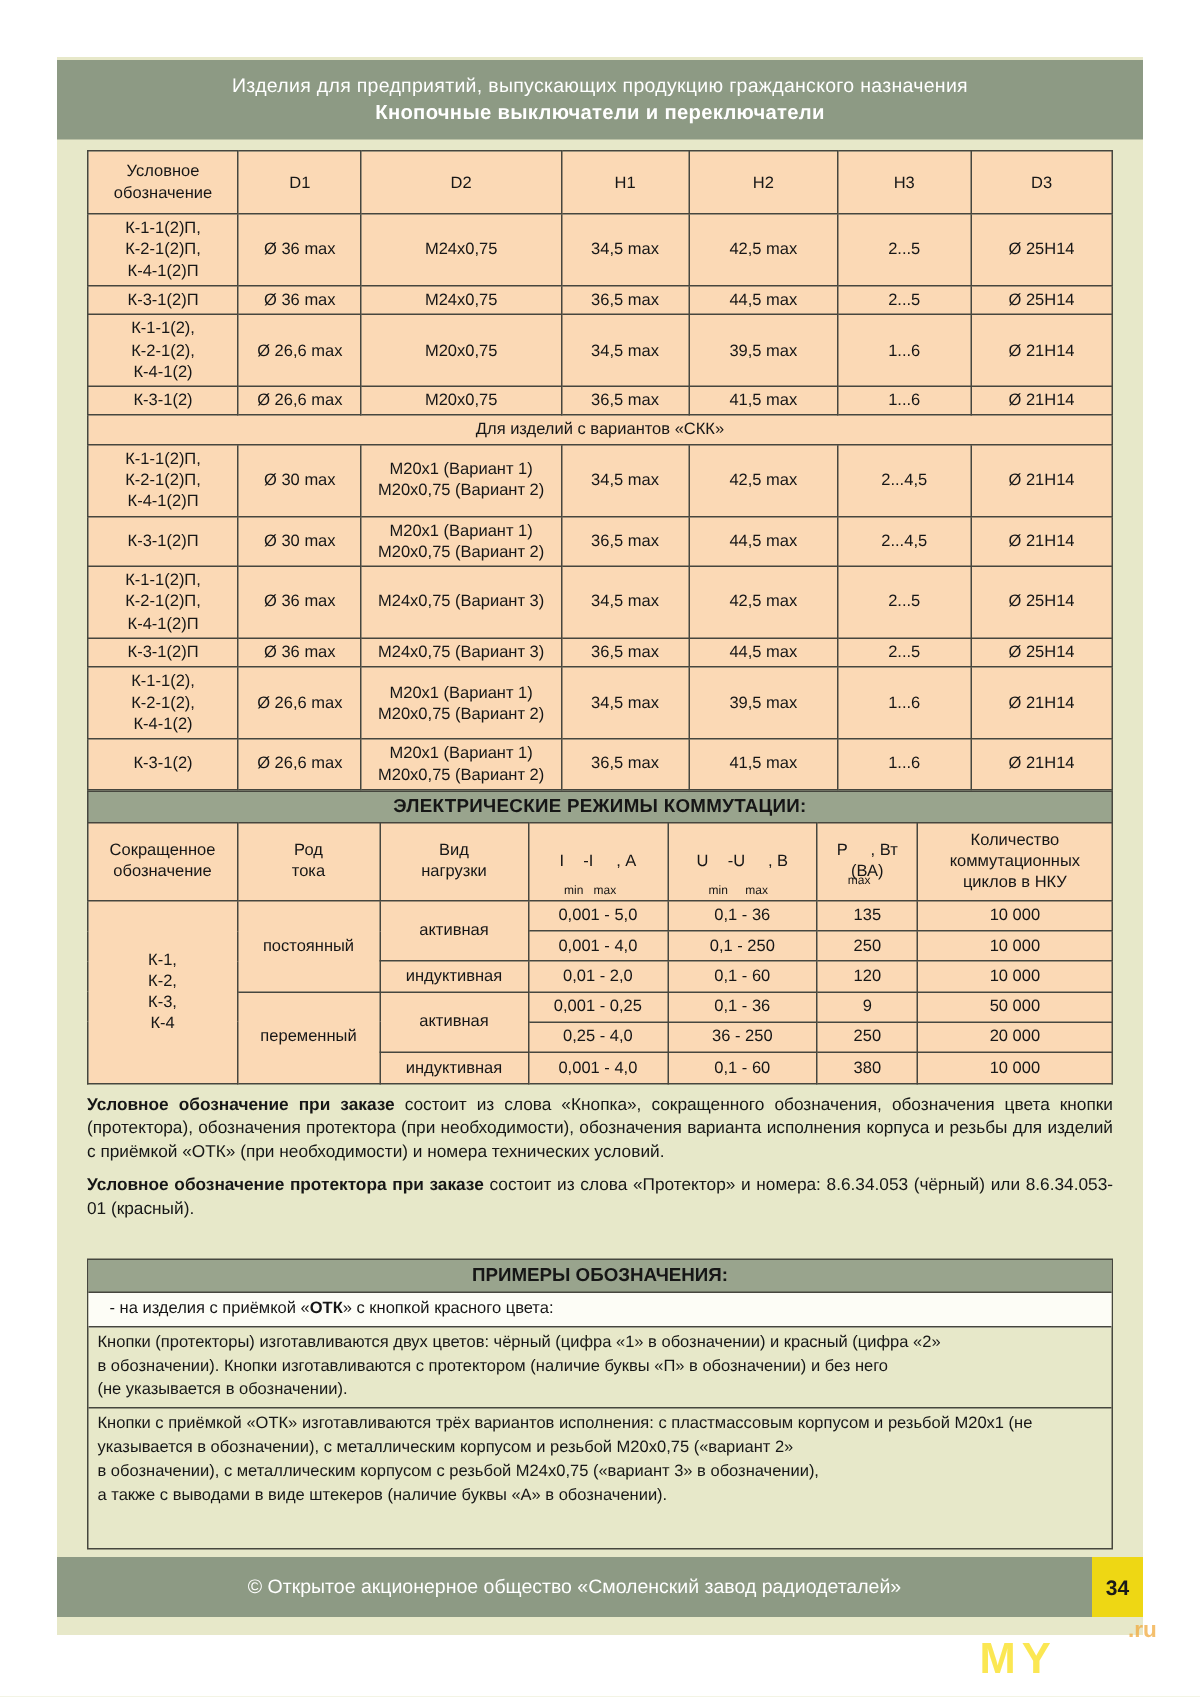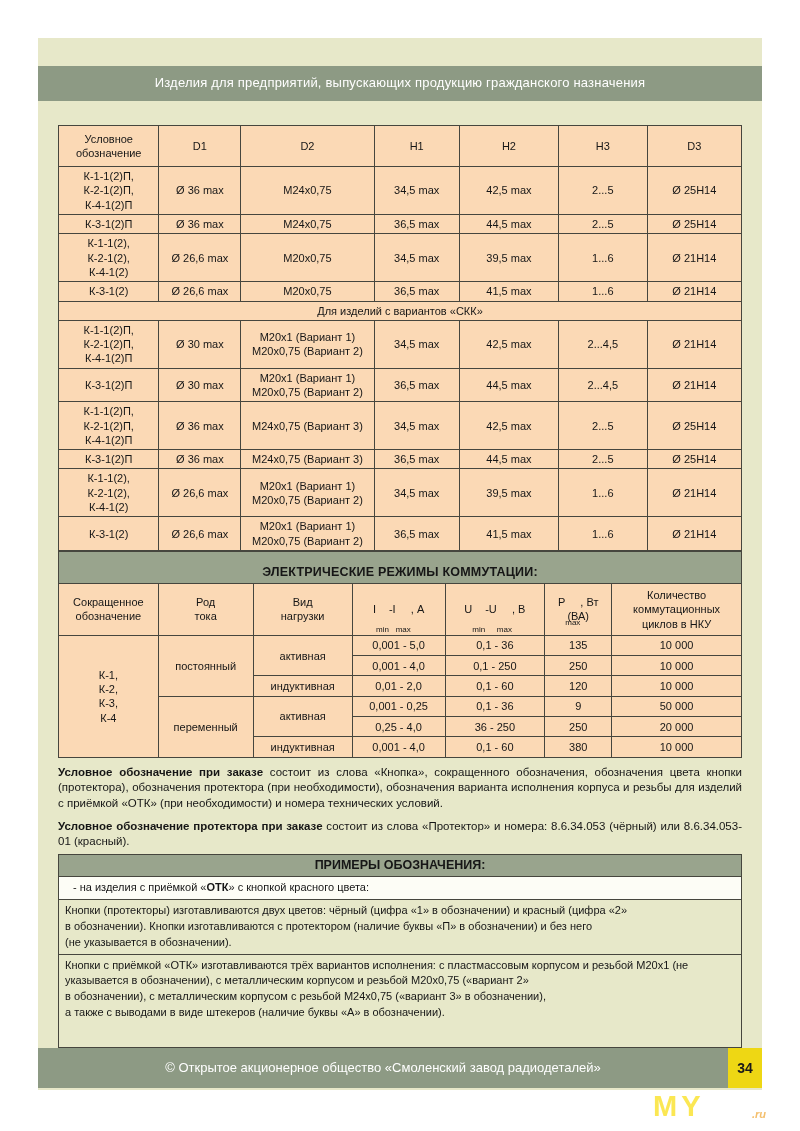--- a/index.html
+++ b/index.html
@@ -22,56 +22,56 @@
     overflow:hidden;
   }
   .page{
     position:absolute;left:38px;top:38px;width:724px;height:1052px;
     background:var(--page-bg);
     display:flex;flex-direction:column;
     padding-bottom:12px;
   }
   
   .header-band{
-    margin-top:28px;background:var(--band);color:#fff;
+    margin-top:2px;background:var(--band);color:#fff;
     text-align:center;padding:8px 12px 9px;
   }
   .header-band .l1{font-size:13px;letter-spacing:.2px;line-height:1.35;}
   .header-band .l2{font-size:13.5px;font-weight:bold;letter-spacing:.2px;line-height:1.4;}
   .content{margin:0 20px;}
   
   table{width:100%;border-collapse:collapse;table-layout:fixed;}
   td,th{
     border:1px solid var(--line);
     background:var(--peach);
     font-size:11px;line-height:1.3;
     text-align:center;vertical-align:middle;
     padding:2px 3px;
     white-space:pre-line;
   }
-  .dim-table{margin-top:24px;}
+  .dim-table{margin-top:7px;}
   .dim-table thead td{padding:6px 2px;}
   .section-row td{padding:2px;}
   
   .elec-title{
     background:var(--band2);
     border:1px solid var(--line);border-bottom:none;
     text-align:center;font-weight:bold;font-size:12.5px;
-    padding:13px 0 4px;letter-spacing:.2px;
+    padding:2px 0 4px;letter-spacing:.2px;
   }
   .elec-table td{padding:2.5px 3px;}
   .elec-table thead td{padding:4px 2px;}
   sub.u{font-size:8px;vertical-align:baseline;position:relative;top:19px;}
   
   .para{
     margin:7px 0 0;font-size:11.5px;line-height:1.36;text-align:justify;
   }
   .para b{font-weight:bold;}
   
-  .examples-box{margin-top:4px;border:1px solid var(--line);}
+  .examples-box{margin-top:24px;border:1px solid var(--line);}
   .examples-title{
     background:var(--band2);text-align:center;font-weight:bold;
     font-size:12.5px;padding:3px 0 4px;border-bottom:1px solid var(--line);
   }
   .ex-row{
     font-size:11px;line-height:1.45;padding:3px 6px;
     border-bottom:1px solid var(--line);white-space:pre-line;
   }
   .ex-row:last-child{border-bottom:none;}
   .ex-row.white{background:var(--white-row);padding-left:14px;}
@@ -87,29 +87,30 @@
     padding-right:34px;
   }
   .page-num{
     position:absolute;right:0;top:0;width:34px;height:40px;
     background:var(--yellow);color:#1a1a1a;font-weight:bold;
     font-size:14px;text-align:center;line-height:40px;
   }
   
   .wm{position:absolute;font-weight:bold;pointer-events:none;}
   .wm-my{left:653px;top:1090px;font-size:29px;color:rgba(250,225,40,.8);letter-spacing:4px;text-align:right;}
-  .wm-ru{left:752px;top:1108px;font-size:11px;color:rgba(240,170,60,.75);font-style:italic;}
+  .wm-ru{left:752px;top:1078px;font-size:15px;color:rgba(240,170,60,.75);}
 </style>
 </head>
 <body>
 
 <div class="page">
 
   <div class="header-band">
     <div class="l1">Изделия для предприятий, выпускающих продукцию гражданского назначения</div>
+    <div class="l2">Кнопочные выключатели и переключатели</div>
   </div>
 
   <div class="content">
 
     <table class="dim-table">
       <colgroup>
         <col style="width:14.7%">
           <col style="width:12.0%">
           <col style="width:19.5%">
         <col style="width:12.5%">

